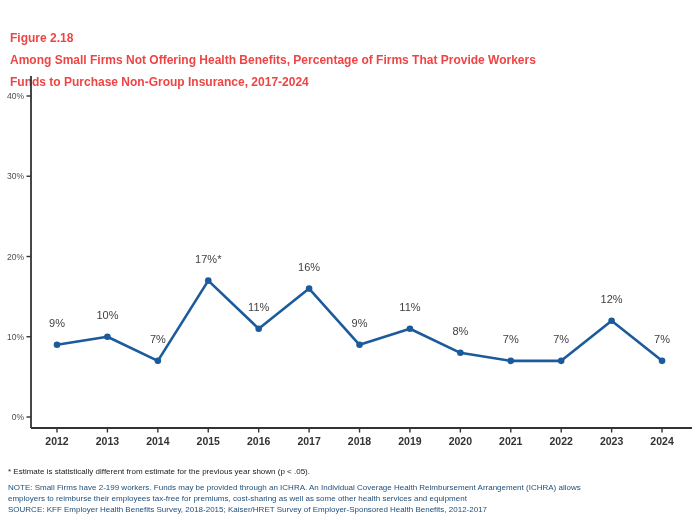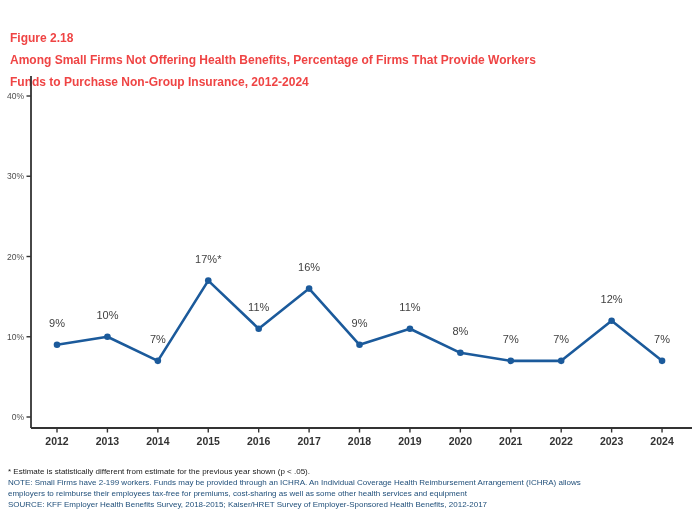--- a/index.html
+++ b/index.html
@@ -34,34 +34,34 @@
     height: 460px;
   }
   .footnotes {
     position: absolute;
     left: 8px;
     top: 466px;
     width: 688px;
     font-size: 8px;
     line-height: 11px;
   }
-  .footnotes .fn-asterisk { color: #1a1a1a; white-space: nowrap; }
+  .footnotes .fn-asterisk { color: #1a1a1a; white-space: nowrap; margin-bottom: 5px; }
   .footnotes .fn-note1,
   .footnotes .fn-note2,
   .footnotes .fn-source { color: #1f4e79; white-space: nowrap; }
 </style>
 </head>
 <body>
 
 <div id="screen">
 
   <div class="title-block">
     <div class="fig-label">Figure 2.18</div>
     <div class="title-line">Among Small Firms Not Offering Health Benefits, Percentage of Firms That Provide Workers</div>
-    <div class="title-line">Funds to Purchase Non-Group Insurance, 2012-2024</div>
+    <div class="title-line">Funds to Purchase Non-Group Insurance, 2017-2024</div>
   </div>
 
   <div class="chart-wrap">
     <svg width="698" height="460" viewBox="0 0 698 460" xmlns="http://www.w3.org/2000/svg">
         <line x1="31" y1="76" x2="31" y2="428" stroke="#333333" stroke-width="1.8"></line>
         <line x1="31" y1="428" x2="692" y2="428" stroke="#333333" stroke-width="1.8"></line>
         <line x1="26.5" y1="417" x2="31" y2="417" stroke="#333333" stroke-width="1.4"></line>
         <text x="24" y="420" text-anchor="end" font-size="8.5" fill="#4d4d4d" font-family="&quot;Liberation Sans&quot;, sans-serif">0%</text>
         <line x1="26.5" y1="336.75" x2="31" y2="336.75" stroke="#333333" stroke-width="1.4"></line>
         <text x="24" y="339.75" text-anchor="end" font-size="8.5" fill="#4d4d4d" font-family="&quot;Liberation Sans&quot;, sans-serif">10%</text>

